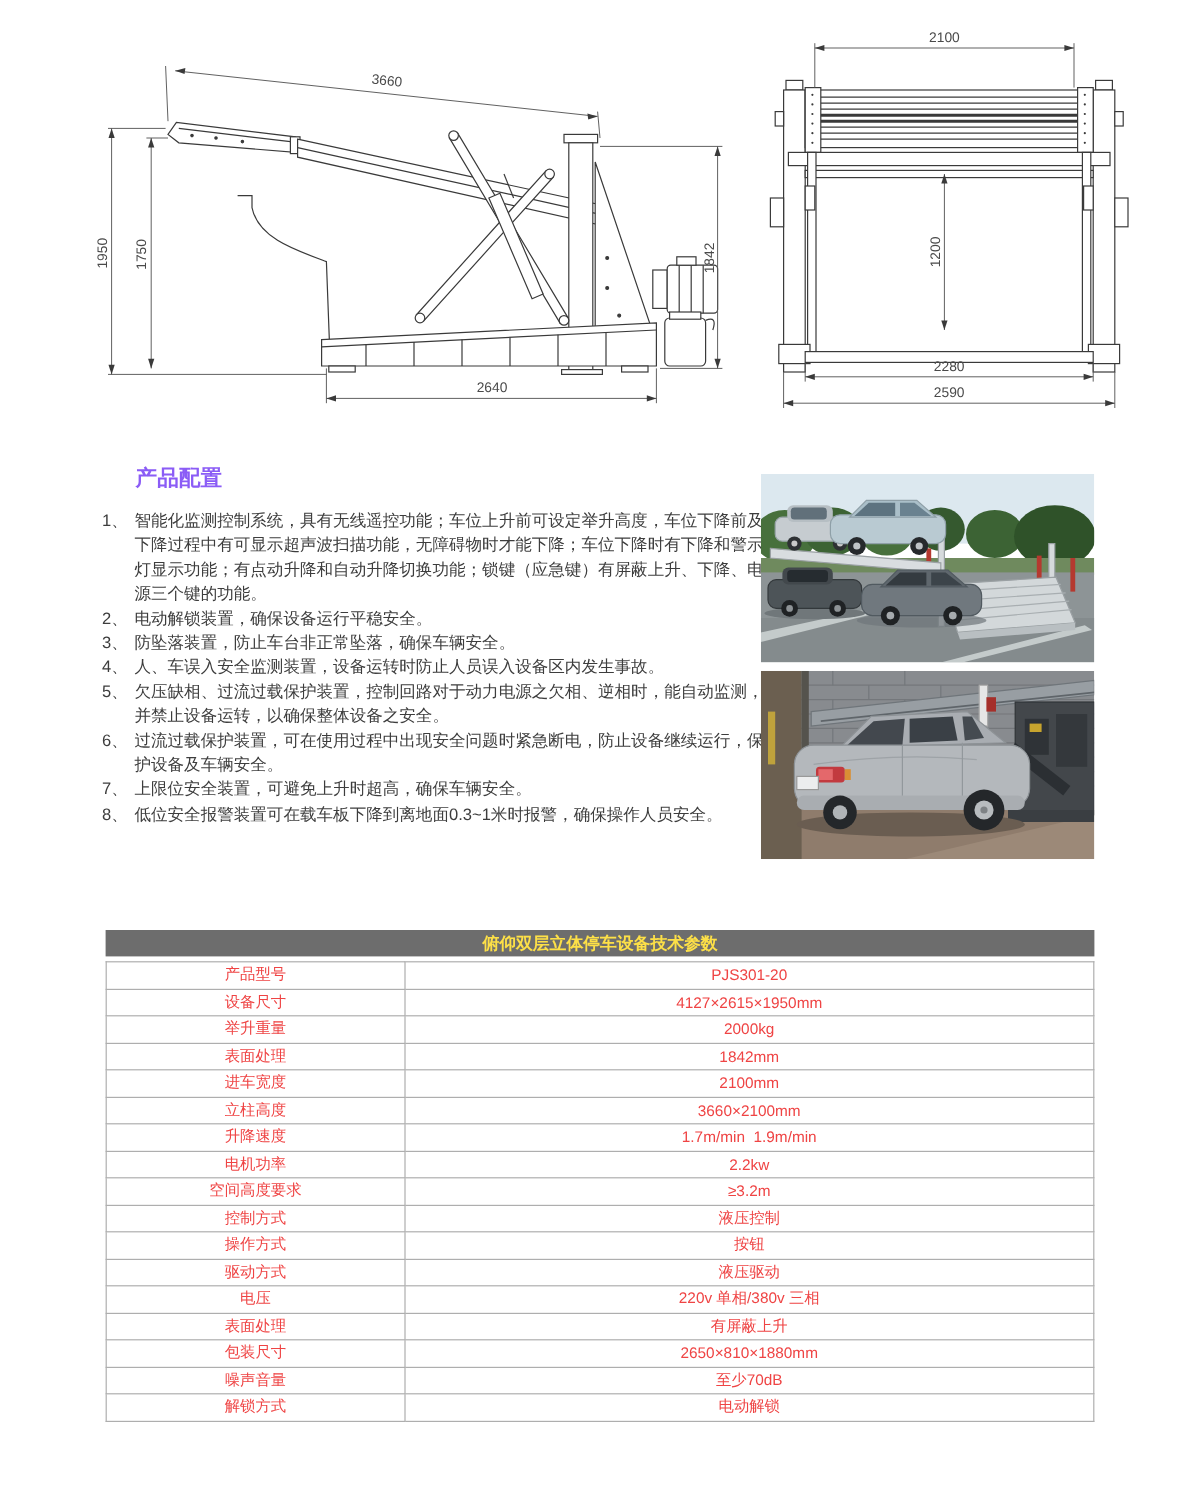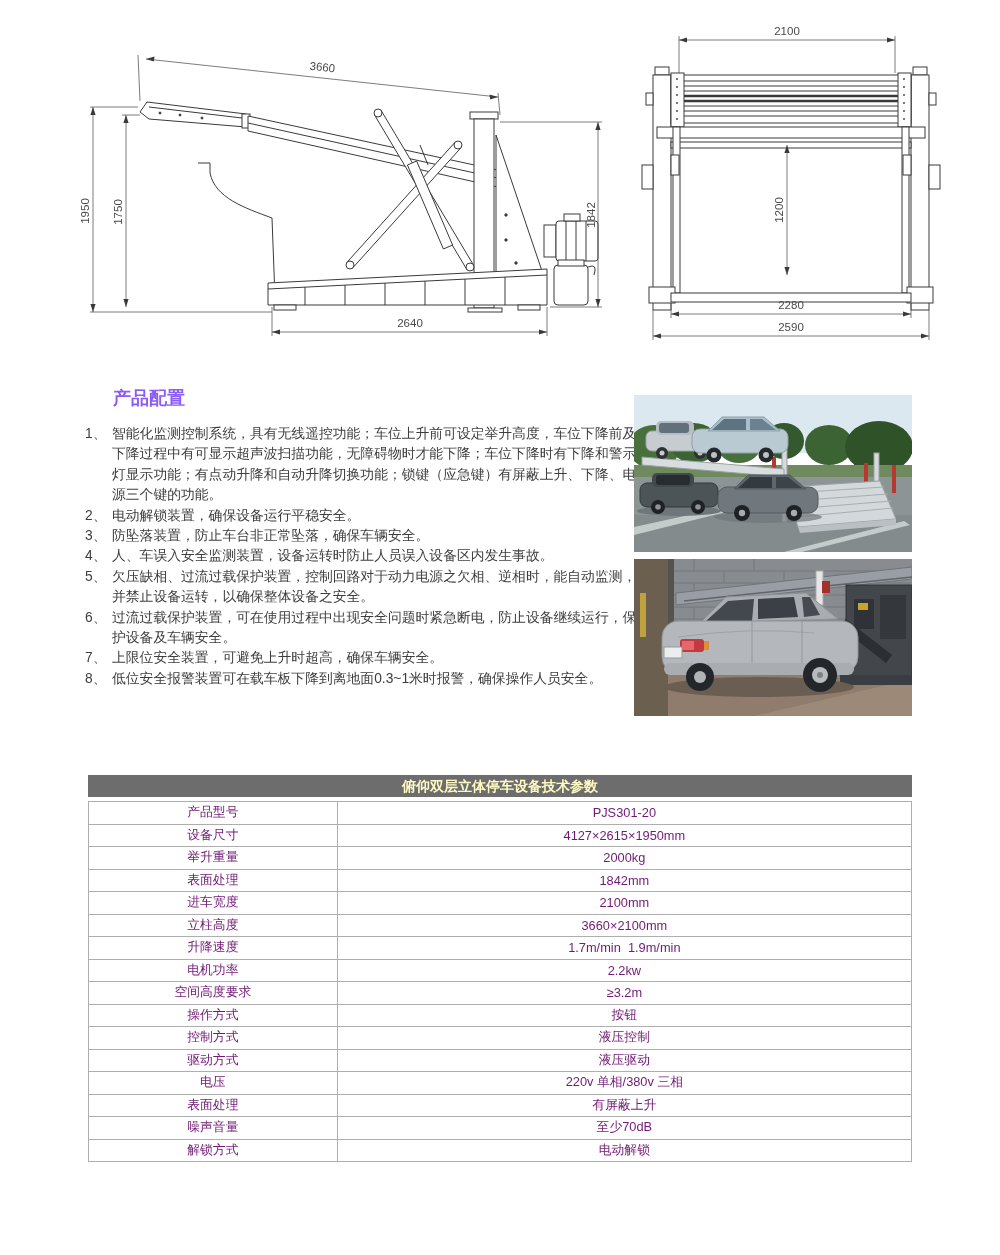--- a/index.html
+++ b/index.html
@@ -14,24 +14,24 @@
   .cfg-list{left:85px;top:424px;width:556px;font-size:13.8px;line-height:20.4px;color:#3d3d3d;}
   .cfg-item{display:flex;}
   .cfg-item .num{flex:0 0 27px;}
   .cfg-item .txt{flex:1;}
   
   .photos{left:634px;top:395px;width:278px;}
   .photo{width:278px;height:157px;margin-bottom:7px;overflow:hidden;}
   .photo svg{display:block;}
   
   .spec{left:88px;top:775px;width:824px;}
-  .spec-head{background:#6d6d6d;color:#fef9c3;font-size:14px;font-weight:700;
+  .spec-head{background:#6d6d6d;color:#fde047;font-size:14px;font-weight:700;
              text-align:center;height:22px;line-height:22px;}
   table.spec-table{width:100%;border-collapse:collapse;margin-top:4px;table-layout:fixed;}
-  .spec-table td{border:1px solid #aeaeae;text-align:center;font-size:12.8px;color:#701a75;
+  .spec-table td{border:1px solid #aeaeae;text-align:center;font-size:12.8px;color:#ef4444;
                  height:21.5px;padding:0;white-space:pre;overflow:hidden;margin-left:40px;}
   .spec-table td.lbl{width:30.1%;}
 </style>
 </head>
 <body>
 
 <div class="page">
 
   <div class="abs draw" style="left:50px;top:15px;width:570px;height:335px;">
     <svg width="570" height="335" viewBox="0 0 570 335" fill="none" stroke="#3a3a3a" stroke-width="1">
@@ -413,38 +413,42 @@
           </tr>
         <tr>
             <td class="lbl">电机功率</td>
             <td>2.2kw</td>
           </tr>
         <tr>
             <td class="lbl">空间高度要求</td>
             <td>≥3.2m</td>
           </tr>
         <tr>
+            <td class="lbl">控制方式</td>
+            <td>液压控制</td>
+          </tr>
+        <tr>
             <td class="lbl">操作方式</td>
             <td>按钮</td>
           </tr>
         <tr>
-            <td class="lbl">控制方式</td>
-            <td>液压控制</td>
-          </tr>
-        <tr>
             <td class="lbl">驱动方式</td>
             <td>液压驱动</td>
           </tr>
         <tr>
             <td class="lbl">电压</td>
             <td>220v 单相/380v 三相</td>
           </tr>
         <tr>
             <td class="lbl">表面处理</td>
             <td>有屏蔽上升</td>
+          </tr>
+        <tr>
+            <td class="lbl">包装尺寸</td>
+            <td>2650×810×1880mm</td>
           </tr>
         <tr>
             <td class="lbl">噪声音量</td>
             <td>至少70dB</td>
           </tr>
         <tr>
             <td class="lbl">解锁方式</td>
             <td>电动解锁</td>
           </tr>
       </tbody>

